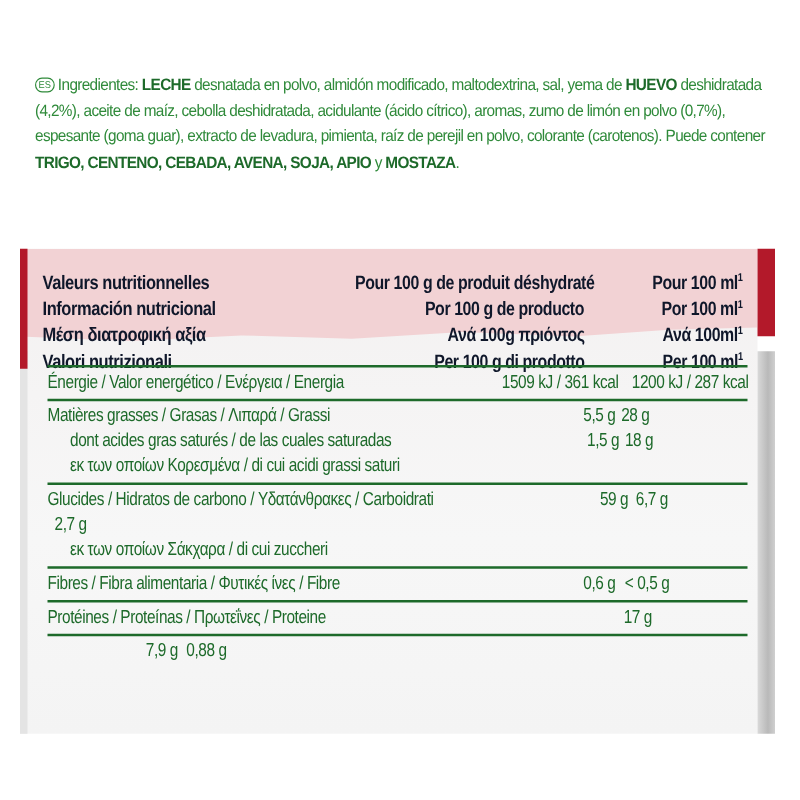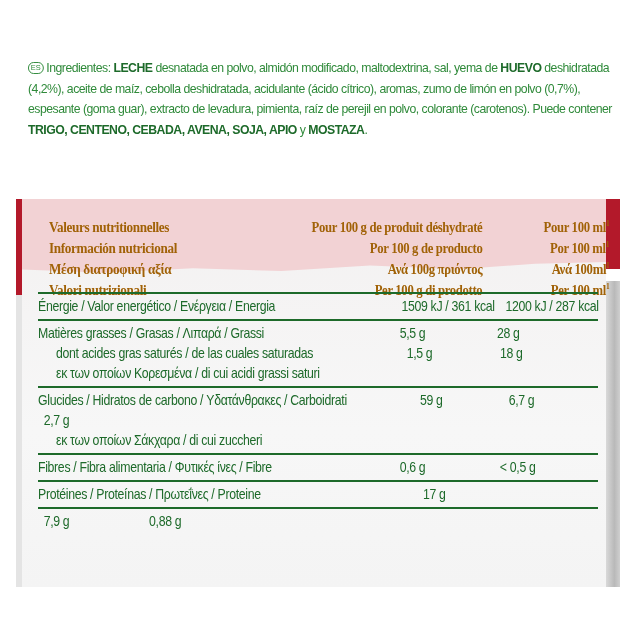--- a/index.html
+++ b/index.html
@@ -33,41 +33,41 @@
       background:#e4e4e4;
     }
     .pink-band {
       position:absolute; left:0; top:0; width:590px; height:90px;
       background:#f2d2d4;
       clip-path: polygon(0 0,100% 0,100% 70%,88% 72%,75% 78%,60% 74%,45% 80%,30% 77%,15% 82%,0 78%);
     }
     .red-left { position:absolute; left:0; top:0; width:6px; height:96px; background:#b3192a; }
     .red-right { position:absolute; left:590px; top:0; width:14px; height:70px; background:#b3192a; }
     .header {
-      position:absolute; left:49px; top:216px; width:560px;
-      font-size:15.5px; line-height:21px; color:#a16207;
-      font-weight:bold; letter-spacing:-0.4px;font-family:Liberation Serif, serif;
+      position:absolute; left:34px; top:216px; width:560px;
+      font-size:15.5px; line-height:21px; color:#0f172a;
+      font-weight:bold; letter-spacing:-0.4px;
     }
     .hrow { display:flex; height:21px; }
     .hcol1 { width:250px; white-space:nowrap; transform:scaleX(0.85); transform-origin:left; }
     .hcol2 { width:233px; text-align:right; white-space:nowrap; }
     .hcol3 { width:114px; text-align:right; white-space:nowrap;padding-left:24px; }
     .narrow { display:inline-block; transform:scaleX(0.82); transform-origin:right; }
     sup { font-size:9px; vertical-align:6px; line-height:0; }
     .table {
       position:absolute; left:38px; top:292px; width:560px;
       font-size:15px; color:#1d6a2a; letter-spacing:-0.4px;
     }
     .group { border-top:2px solid #1d6a2a; padding:2px 0 3px 0; }
     .row { display:flex; height:20px; line-height:20px; }
     .c1 { width:380px; white-space:nowrap; }
     .c1 span, .c2 span, .c3 span { display:inline-block; transform:scaleX(0.82); }
     .c1 span { transform-origin:left; }
     .c2 span, .c3 span { transform-origin:right; }
-    .c2 { width:104px; white-space:nowrap; }
+    .c2 { width:104px; text-align:right; white-space:nowrap; }
     .c3 { width:113px; text-align:left; white-space:nowrap; }
     .indent { padding-left:18px; }
   </style>
 </head>
 <body>
 
 <div class="ingredients"><span class="es-badge">ES</span><span>Ingredientes:</span> <span id="ing-body"><b>LECHE</b><span> desnatada en polvo, almidón modificado, maltodextrina, sal, yema de </span><b>HUEVO</b><span> deshidratada (4,2%), aceite de maíz, cebolla deshidratada, acidulante (ácido cítrico), aromas, zumo de limón en polvo (0,7%), espesante (goma guar), extracto de levadura, pimienta, raíz de perejil en polvo, colorante (carotenos). Puede contener </span><b>TRIGO, CENTENO, CEBADA, AVENA, SOJA, APIO</b><span> y </span><b>MOSTAZA</b><span>.</span></span></div>
 
 <div class="panel">
   <div class="panel-edge-left"></div>

